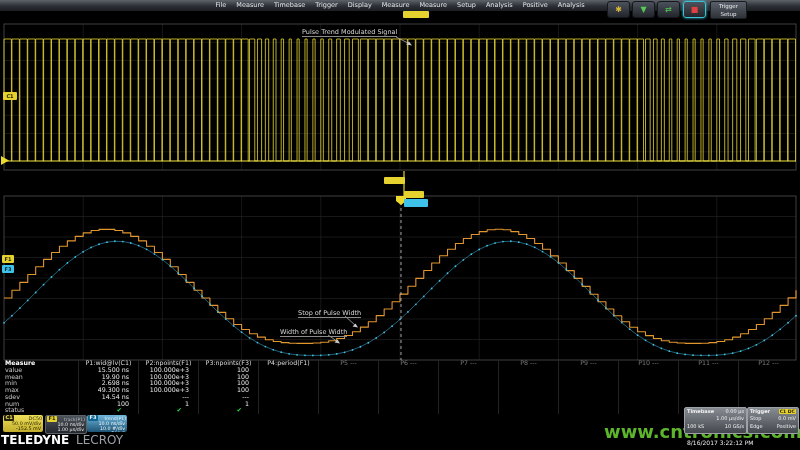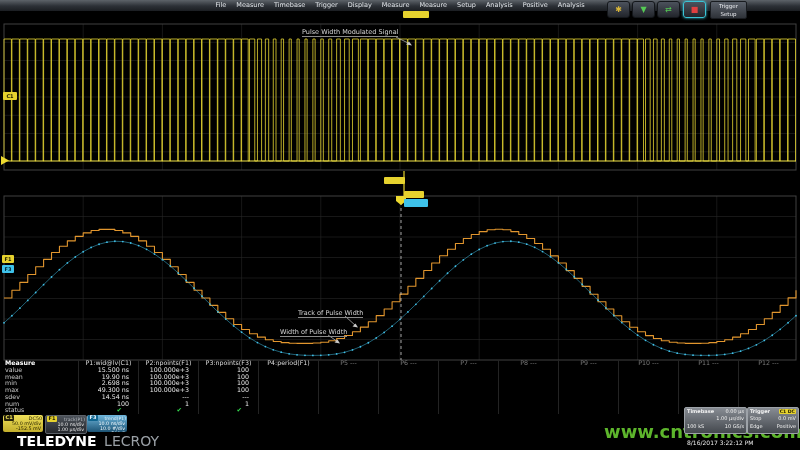--- a/index.html
+++ b/index.html
@@ -49,21 +49,21 @@
   .desc-f3 .tab{background:#10658f;color:#eaf8ff;}
   .desc-f3 .ttl{color:#dff2fc;font-size:4.6px;}
   
   .ibox{top:407px;height:25px;border-radius:2px;z-index:6;font-size:5px;color:#f2f2f2;
     background:linear-gradient(#878c93,#44484e);border:1px solid #9da2a8;}
   .ibox .row{display:flex;justify-content:space-between;padding:0 2px;line-height:7.4px;}
   .ibox .lbl{font-weight:bold;}
   .chip{background:#e6d22e;color:#262200;font-size:4.6px;font-weight:bold;
     border-radius:1px;padding:0 1px;line-height:5.5px;align-self:center;}
   
-  .brand{left:17px;top:433px;z-index:6;font-size:14px;white-space:nowrap;}
+  .brand{left:1px;top:433px;z-index:6;font-size:12px;white-space:nowrap;}
   .brand .b1{color:#fff;font-weight:bold;}
   .brand .b2{color:#9aa0a6;margin-left:3px;}
   .wm{left:604px;top:421px;z-index:5;font-size:18px;font-weight:bold;color:#5db52c;
       letter-spacing:0;white-space:nowrap;}
   .tstamp{left:687px;top:439px;z-index:7;font-size:6px;color:#ececec;white-space:nowrap;}
   svg{position:absolute;left:0;top:0;z-index:1;}
 </style>
 </head>
 <body>
 
@@ -221,22 +221,22 @@
 </div>
 
 <div class="abs badge by" style="left:403px;top:11px;width:26px;height:7px;"></div>
 <div class="abs badge by" style="left:384px;top:177px;width:21px;height:7px;"></div>
 <div class="abs badge by" style="left:404px;top:191px;width:20px;height:7px;"></div>
 <div class="abs badge bc" style="left:404px;top:199px;width:24px;height:8px;"></div>
 <div class="abs badge by" style="left:3px;top:92px;width:14px;height:8px;">C1</div>
 <div class="abs badge by" style="left:2px;top:255px;width:12px;height:8px;">F1</div>
 <div class="abs badge bc" style="left:2px;top:265px;width:12px;height:8px;">F3</div>
 
-<div class="abs callout" style="left:302px;top:28px;">Pulse Width Modulated Signal</div>
-<div class="abs callout" style="left:298px;top:309px;">Track of Pulse Width</div>
+<div class="abs callout" style="left:302px;top:28px;">Pulse Trend Modulated Signal</div>
+<div class="abs callout" style="left:298px;top:309px;">Stop of Pulse Width</div>
 <div class="abs callout" style="left:280px;top:328px;">Width of Pulse Width</div>
 
 <div class="abs mtable" id="mtable">
     <div class="mt-cell mt-label first" style="grid-area: 1 / 1;">Measure</div>
     <div class="mt-cell mt-label" style="grid-area: 2 / 1;">value</div>
     <div class="mt-cell mt-label" style="grid-area: 3 / 1;">mean</div>
     <div class="mt-cell mt-label" style="grid-area: 4 / 1;">min</div>
     <div class="mt-cell mt-label" style="grid-area: 5 / 1;">max</div>
     <div class="mt-cell mt-label" style="grid-area: 6 / 1;">sdev</div>
     <div class="mt-cell mt-label" style="grid-area: 7 / 1;">num</div>

